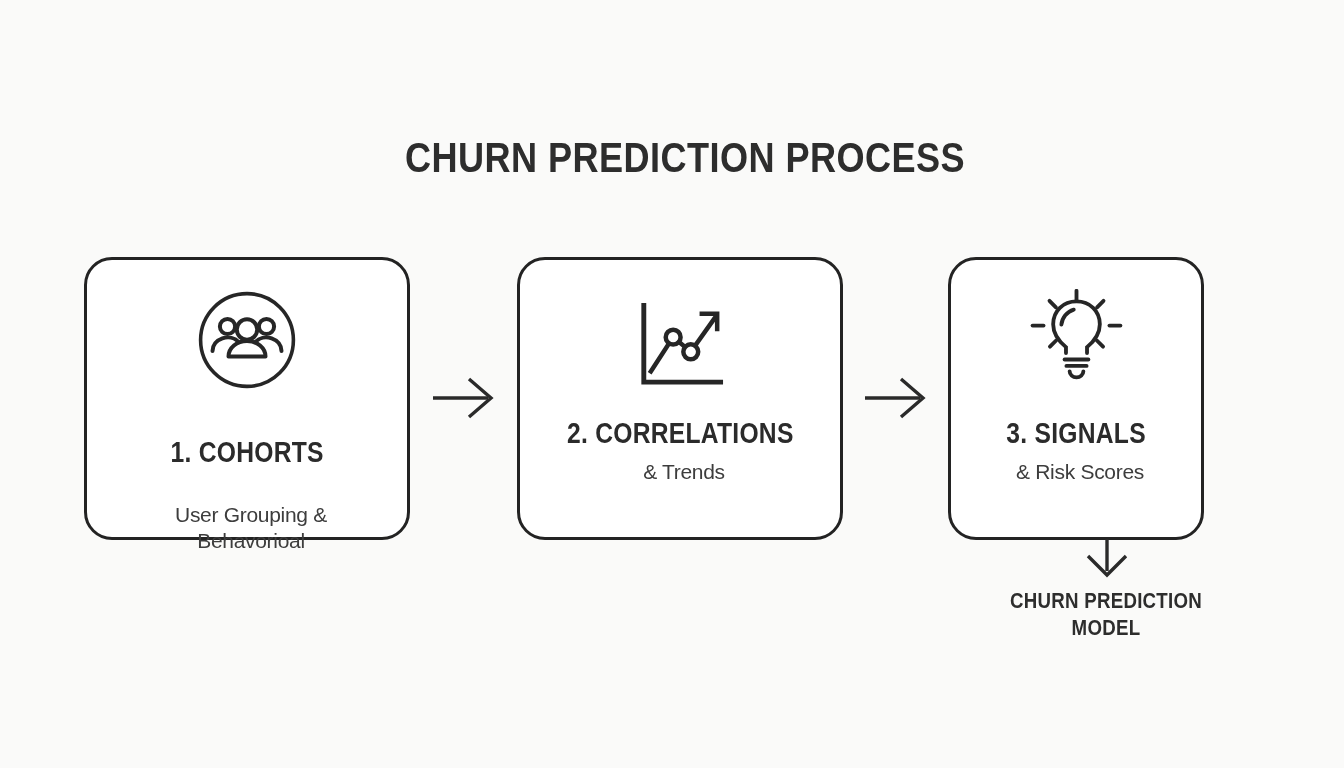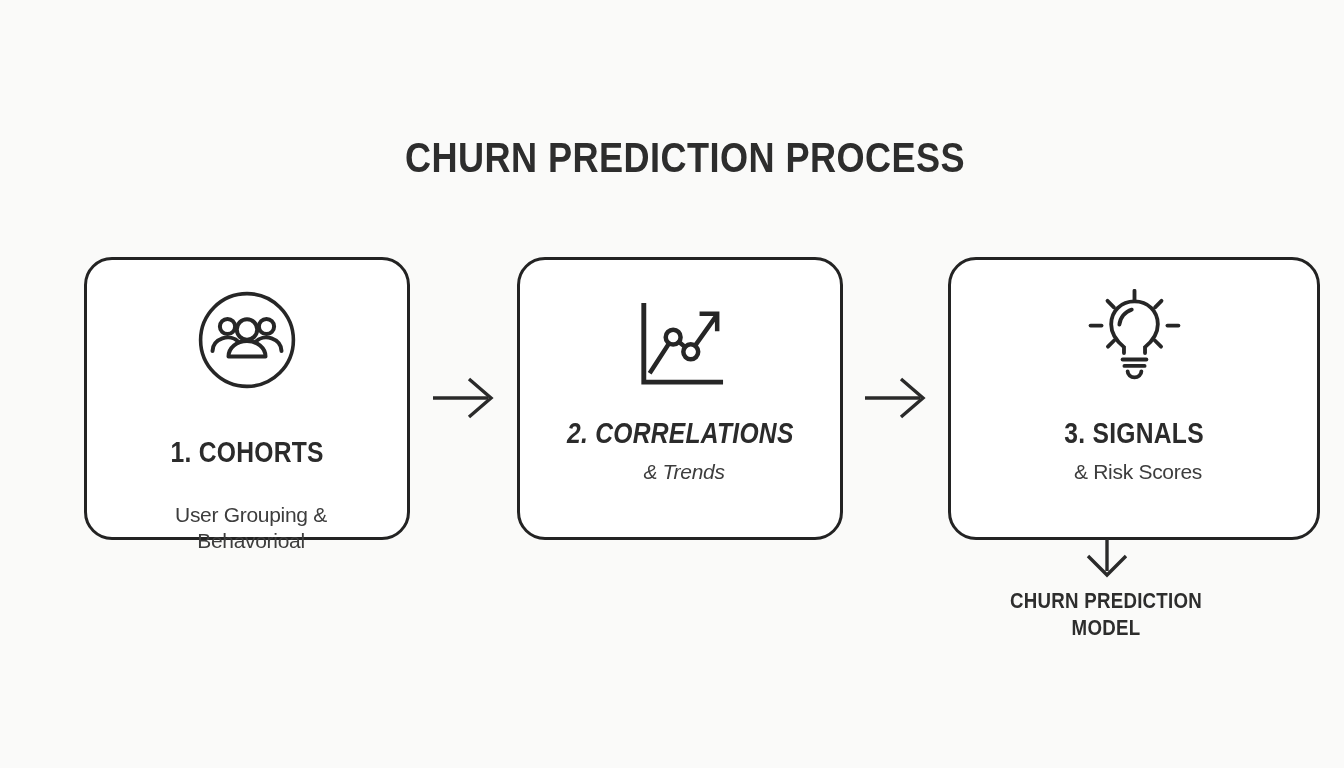--- a/index.html
+++ b/index.html
@@ -39,22 +39,22 @@
     height: 283px;
     background: #ffffff;
     border: 3px solid #232323;
     border-radius: 28px;
     box-sizing: border-box;
     display: flex;
     flex-direction: column;
     align-items: center;
   }
   .box-1 { left: 84px;  width: 326px; gap: 24px; }
-  .box-2 { left: 517px; width: 326px; font-style: italic; }
-  .box-3 { left: 948px; width: 372px; }
+  .box-2 { left: 517px; width: 326px; }
+  .box-3 { left: 948px; width: 256px; }
   .icon-slot {
     height: 105px;
     margin-top: 30px;
     display: flex;
     align-items: center;
     justify-content: center;
     overflow: visible;
   }
   .step-title {
     margin: 21px 0 0 0;

